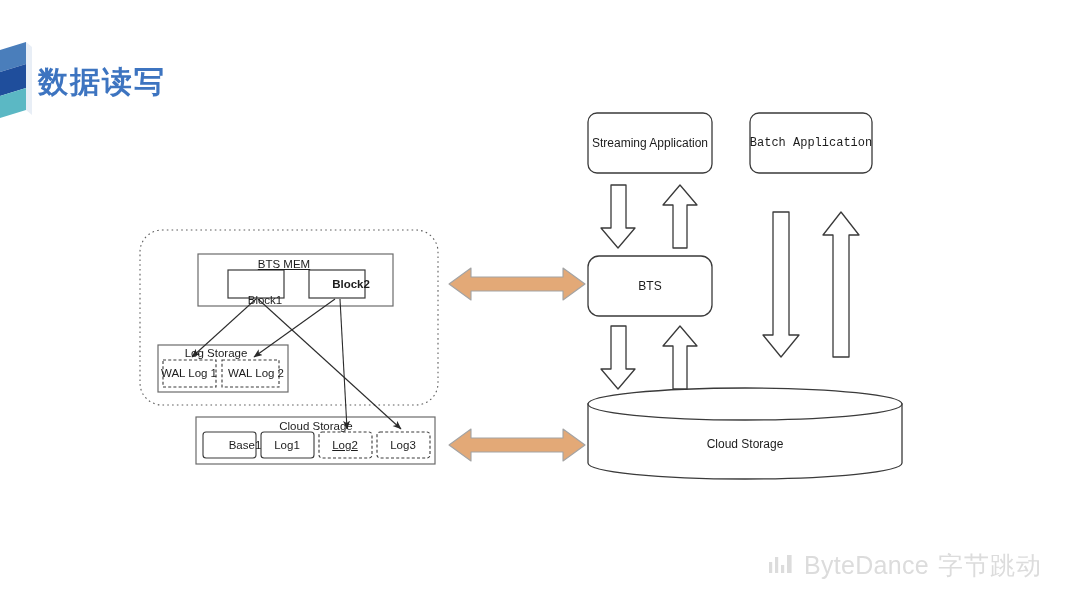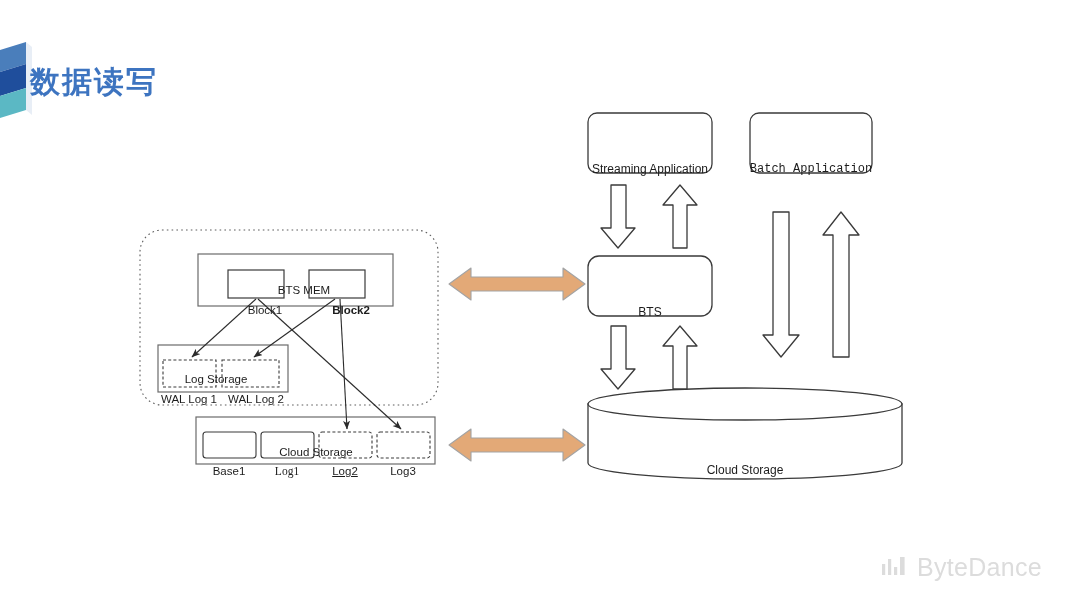--- a/index.html
+++ b/index.html
@@ -26,21 +26,21 @@
   }
   #brand-mark {
     position: absolute;
     left: 0;
     top: 42px;
     width: 34px;
     height: 76px;
   }
   #page-title {
     position: absolute;
-    left: 30px;
+    left: 38px;
     top: 60px;
     font-size: 30px;
     font-weight: bold;
     letter-spacing: 2px;
     color: #3d74c0;
     line-height: 44px;
     white-space: nowrap;
     text-align: center;
   }
 
@@ -78,21 +78,20 @@
 
   
   .node-label {
     position: absolute;
     font-size: 11.5px;
     color: #1c1c1c;
     text-align: center;
     white-space: nowrap;
     transform: translate(-50%, -50%);
     pointer-events: none;
-    margin-top: 26px;
   }
   .node-label.big { font-size: 12px; }
 </style>
 </head>
 <body>
 
 <div id="slide-header">
   <svg id="brand-mark" viewBox="0 0 34 76">
     <polygon points="0,8 26,0 26,22 0,30" fill="#4a7ebb"></polygon>
     <polygon points="0,30 26,22 26,46 0,54" fill="#1f4e9c"></polygon>
@@ -148,40 +147,41 @@
   <polygon points="611,185 626,185 626,228 635,228 618,248 601,228 611,228" fill="#ffffff" stroke="#3a3a3a" stroke-width="1.3" stroke-linejoin="round"></polygon>
   <polygon points="673,248 673,205 663,205 680,185 697,205 687,205 687,248" fill="#ffffff" stroke="#3a3a3a" stroke-width="1.3" stroke-linejoin="round"></polygon>
 
   <polygon points="611,326 626,326 626,369 635,369 618,389 601,369 611,369" fill="#ffffff" stroke="#3a3a3a" stroke-width="1.3" stroke-linejoin="round"></polygon>
   <polygon points="673,389 673,346 663,346 680,326 697,346 687,346 687,389" fill="#ffffff" stroke="#3a3a3a" stroke-width="1.3" stroke-linejoin="round"></polygon>
 
   <polygon points="773,212 789,212 789,335 799,335 781,357 763,335 773,335" fill="#ffffff" stroke="#3a3a3a" stroke-width="1.3" stroke-linejoin="round"></polygon>
   <polygon points="833,357 833,235 823,235 841,212 859,235 849,235 849,357" fill="#ffffff" stroke="#3a3a3a" stroke-width="1.3" stroke-linejoin="round"></polygon>
 </svg>
 
-<div class="node-label" style="left:304px; top:264px;">BTS MEM</div>
-<div class="node-label" style="left:256px; top:284px;padding-left:18px;">Block1</div>
+<div class="node-label" style="left:284px; top:264px;text-decoration:underline;">BTS MEM</div>
+<div class="node-label" style="left:256px; top:300px;padding-left:18px;">Block1</div>
 <div class="node-label" style="left:351px; top:284px;font-weight:bold;">Block2</div>
 
 <div class="node-label" style="left:216px; top:353px;">Log Storage</div>
 <div class="node-label" style="left:189px; top:373px;text-align:right;">WAL Log 1</div>
 <div class="node-label" style="left:256px; top:373px;">WAL Log 2</div>
 
 <div class="node-label" style="left:316px; top:426px;">Cloud Storage</div>
-<div class="node-label" style="left:229px; top:445px;">Base1</div>
-<div class="node-label" style="left:287px; top:445px;font-family:Liberation Serif, serif;">Log1</div>
+<div class="node-label" style="left:245px; top:445px;">Base1</div>
+<div class="node-label" style="left:287px; top:445px;">Log1</div>
 <div class="node-label" style="left:345px; top:445px;text-decoration:underline;">Log2</div>
 <div class="node-label" style="left:403px; top:445px;">Log3</div>
 
 <div class="node-label big" style="left:650px; top:143px;">Streaming Application</div>
 <div class="node-label big" style="left:811px; top:143px;font-family:Liberation Mono, monospace;">Batch Application</div>
 <div class="node-label big" style="left:650px; top:286px;">BTS</div>
 <div class="node-label big" style="left:745px; top:444px;">Cloud Storage</div>
 
 <div id="footer-logo">
   <svg width="26" height="22" viewBox="0 0 26 22">
     <rect x="0" y="7" width="3.2" height="11" fill="#dcdcdc"></rect>
     <rect x="6" y="2" width="3.2" height="16" fill="#dcdcdc"></rect>
     <rect x="12" y="10" width="3.2" height="8" fill="#dcdcdc"></rect>
     <rect x="18" y="0" width="4.6" height="18" fill="#dcdcdc"></rect>
   </svg>
   <span class="logo-word">ByteDance</span>
+  <span class="logo-cn">字节跳动</span>
 </div>
 
 </body></html>

